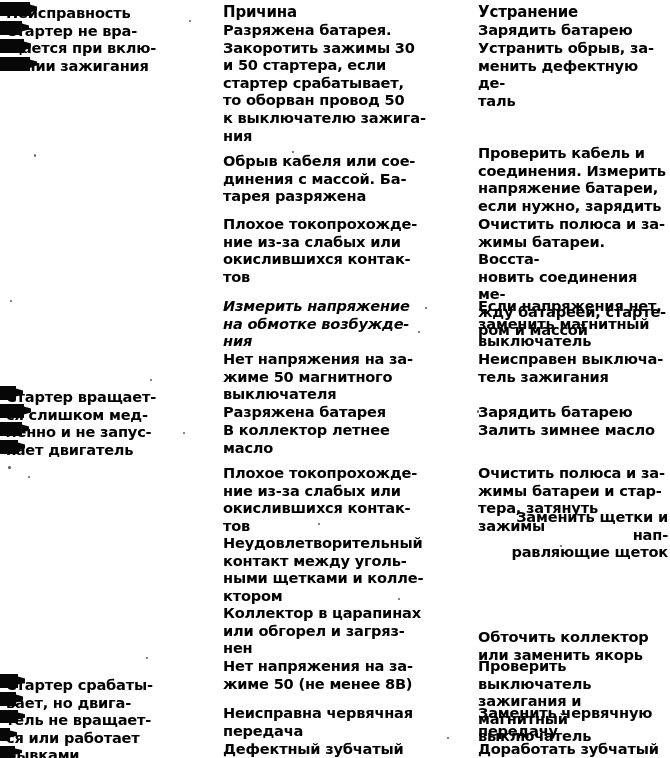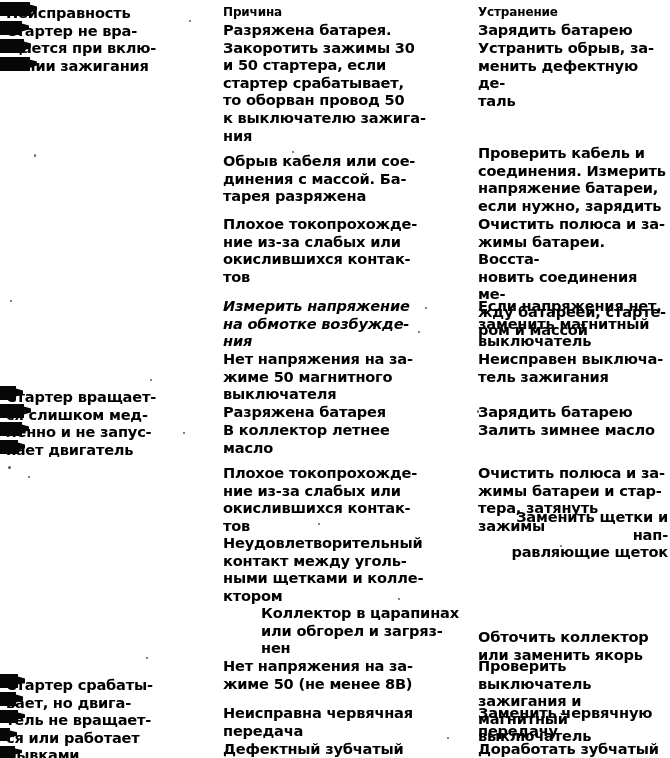--- a/index.html
+++ b/index.html
@@ -45,21 +45,21 @@
   .col {
     position: absolute;
     top: 4px;
   }
   .col-symptom  { left: 6px;   width: 204px; }
   .col-cause    { left: 223px; width: 248px; }
   .col-remedy   { left: 478px; width: 190px; }
 
   .col-head {
     font-weight: 700;
-    font-size: 12px;
+    font-size: 15px;
     line-height: 17.6px;
     letter-spacing: -0.15px;
     margin: 0 0 0 0;
     white-space: nowrap;
   }
 
   .block {
     font-size: 14.6px;
     line-height: 17.6px;
     letter-spacing: -0.2px;
@@ -145,21 +145,21 @@
           <div class="block abs" style="top: 417px;">В коллектор летнее
 масло</div>
           <div class="block abs inky" style="top: 460px;">Плохое токопрохожде-
 ние из-за слабых или
 окислившихся контак-
 тов</div>
           <div class="block abs inky" style="top: 530px;">Неудовлетворительный
 контакт между уголь-
 ными щетками и колле-
 ктором</div>
-          <div class="block abs inky" style="top: 600px; margin-left: 38px;">Коллектор в царапинах
+          <div class="block abs inky" style="top: 600px;">Коллектор в царапинах
 или обгорел и загряз-
 нен</div>
           <div class="block abs inky" style="top: 653px;">Нет напряжения на за-
 жиме 50 (не менее 8В)</div>
           <div class="block abs inky" style="top: 700px;">Неисправна червячная
 передача</div>
           <div class="block abs inky" style="top: 736px;">Дефектный зубчатый
 венец маховика</div>
         </div>
     </div>

